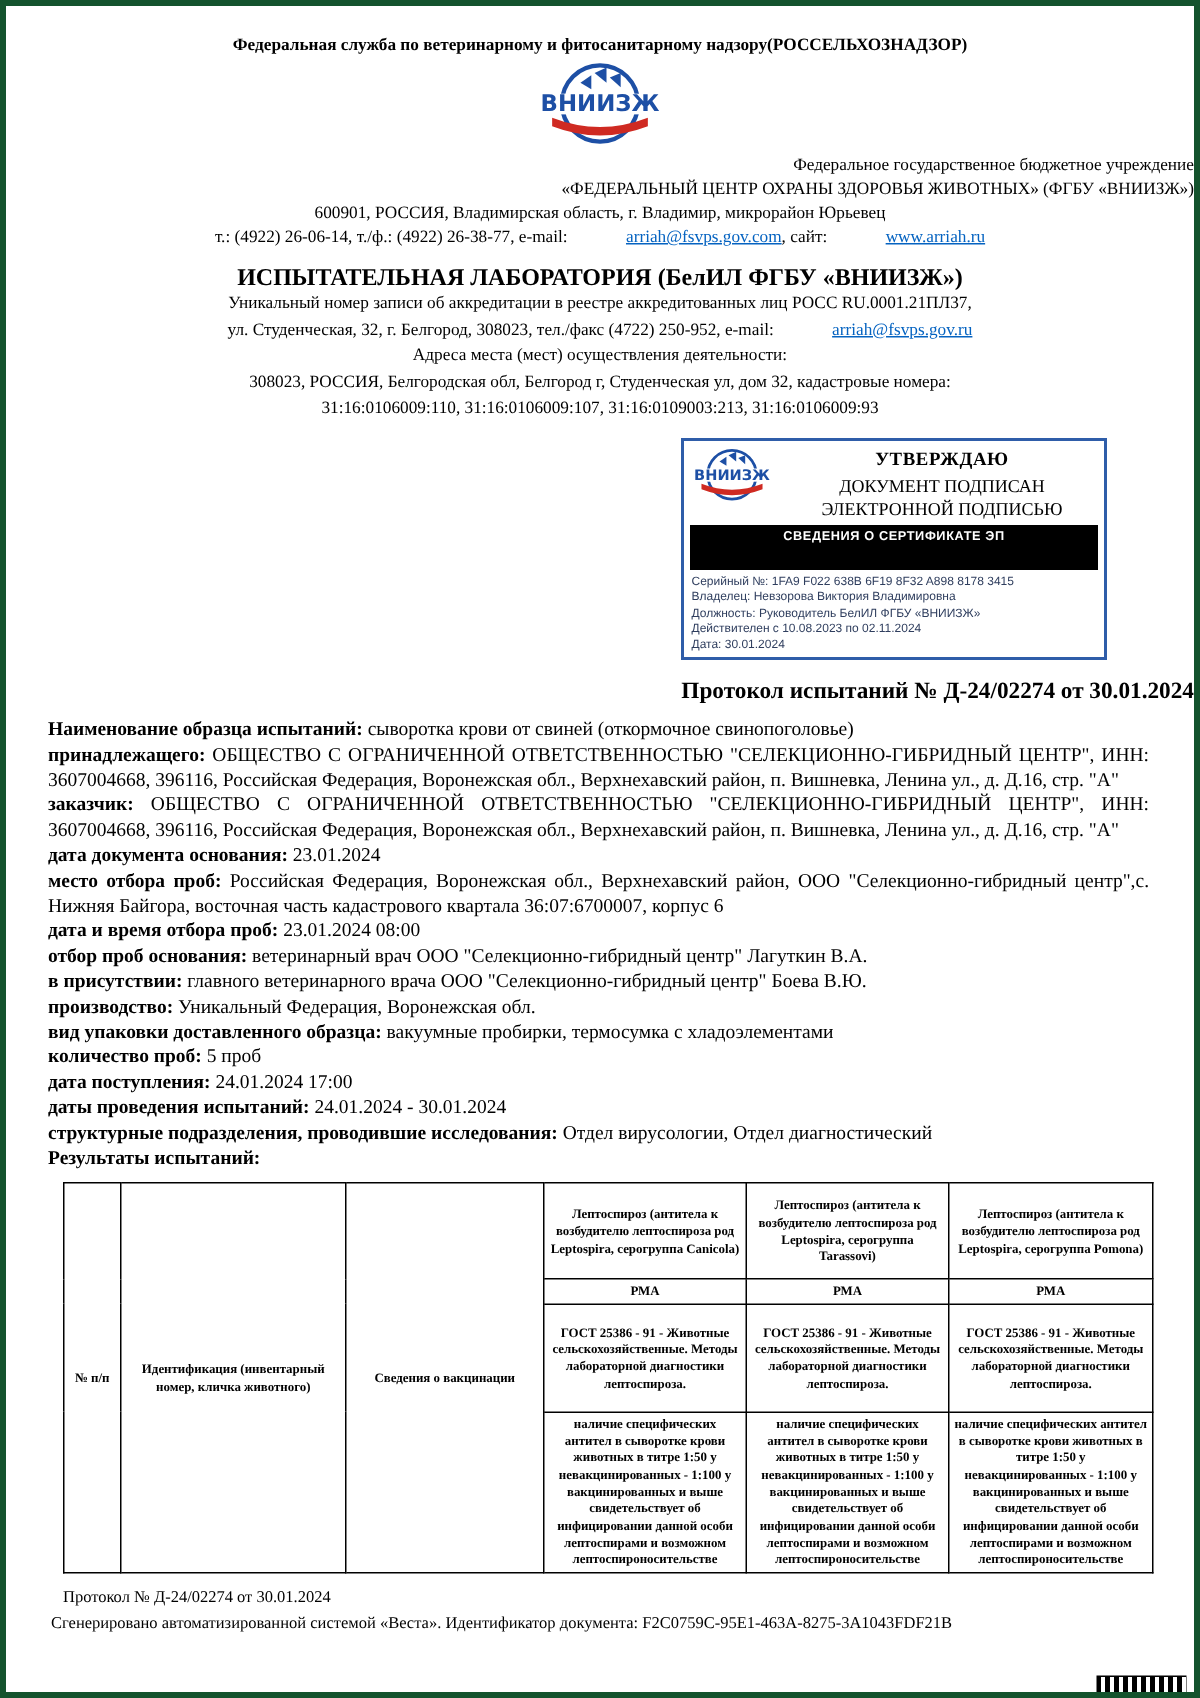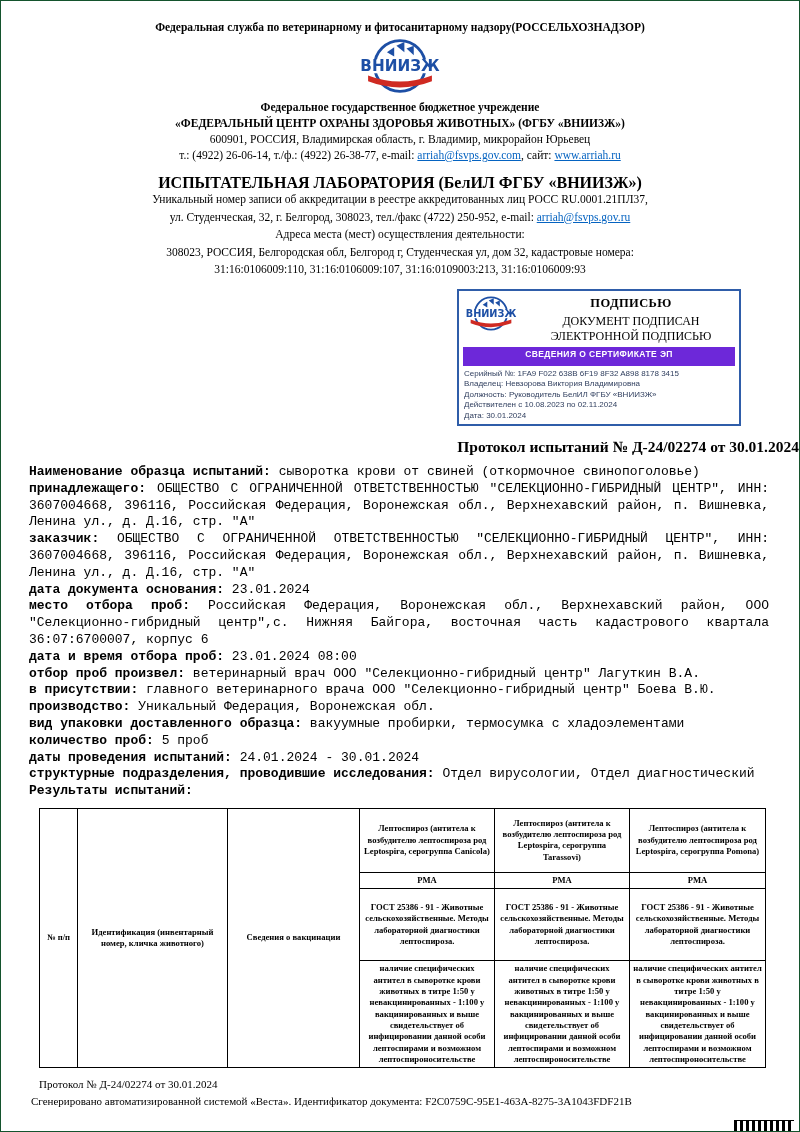--- a/index.html
+++ b/index.html
@@ -1,43 +1,43 @@
 <!DOCTYPE html>
 <html><head>
 <meta charset="utf-8">
 <style>
   * { margin:0; padding:0; box-sizing:border-box; }
   html,body { background:#fff; }
   body { width:800px; height:1132px; position:relative; overflow:hidden;
          font-family:"Liberation Serif", serif; color:#000; }
-  .page { position:absolute; inset:0; border:1px solid #14532d; padding-top:20px; background:#fff; }
+  .page { position:absolute; inset:0; border:4px solid #14532d; padding-top:20px; background:#fff; }
   .center { text-align:center; }
   .agency { font-size:11.5px; font-weight:bold; margin-bottom:4px; }
   .logo-main { display:block; margin:4px auto 4px; }
   .hline { font-size:11.5px; line-height:16px; }
-  .bold { font-weight:bold; }
+  .bold { font-weight:normal;text-align:right; }
   .lab-title { font-size:16px; font-weight:bold; margin-top:12px; line-height:16px; }
   .labline { font-size:11.5px; line-height:17.5px; }
-  .lnk { color:#0563C1; text-decoration:underline; cursor:pointer; }
+  .lnk { color:#0563C1; text-decoration:underline; cursor:pointer;margin-left:36px; }
 
   .stamp { width:284px; margin:10px 58px 0 auto; border:2px solid #2f5da9; padding:4px 4px 3px; }
   .stamp-top { display:flex; gap:8px; align-items:flex-start; }
   .stamp-logo { flex:0 0 56px; }
   .stamp-head { flex:1; text-align:center; padding-top:1px; }
   .stamp-approve { font-size:12.5px; font-weight:bold; letter-spacing:.4px; }
   .stamp-sub { font-size:12px; line-height:15px; margin-top:3px; }
-  .stamp-bar { background:#6d28d9; color:#fff; font-size:8.5px; font-weight:bold; text-align:center;
-               padding:2px 0 7px; margin-top:3px; letter-spacing:.4px;
+  .stamp-bar { background:#000000; color:#fff; font-size:8.5px; font-weight:bold; text-align:center;
+               padding:2px 0 18px; margin-top:3px; letter-spacing:.4px;
                font-family:"Liberation Sans", sans-serif; }
   .stamp-lines { font-size:8px; line-height:10.5px; color:#2f3e5e; padding:3px 1px 0;
                  font-family:"Liberation Sans", sans-serif; }
 
   .doc-title { font-size:15.5px; font-weight:bold; text-align:right; margin:12px 0 8px; }
 
-  .fields { padding:0 30px 0 28px; font-size:13px; line-height:16.8px; text-align:justify;font-family:Liberation Mono, monospace; }
+  .fields { padding:0 30px 0 28px; font-size:13px; line-height:16.8px; text-align:justify; }
   .fields p { margin:0; }
 
   table.results { margin:8px 0 0 38px; width:726px; border-collapse:collapse; table-layout:fixed;
                   font-size:8.6px; font-weight:bold; text-align:center; line-height:1.32; }
   table.results td { border:1px solid #000; padding:2px 3px; vertical-align:middle;
                      word-wrap:break-word; overflow:hidden; }
   tr.r-test  > td.h { height:64px; }
   tr.r-meth  > td.h { height:16px; }
   tr.r-std   > td.h { height:72px; }
   tr.r-intp  > td.h { height:106px; }
@@ -87,21 +87,21 @@
   <div class="labline center">Адреса места (мест) осуществления деятельности:</div>
   <div class="labline center">308023, РОССИЯ, Белгородская обл, Белгород г, Студенческая ул, дом 32, кадастровые номера:</div>
   <div class="labline center">31:16:0106009:110, 31:16:0106009:107, 31:16:0109003:213, 31:16:0106009:93</div>
 
   <div class="stamp">
     <div class="stamp-top">
       <svg class="stamp-logo" width="56" height="37">
           <use href="#vniizh-sym"></use>
         </svg>
       <div class="stamp-head">
-        <div class="stamp-approve">ПОДПИСЬЮ</div>
+        <div class="stamp-approve">УТВЕРЖДАЮ</div>
         <div class="stamp-sub">
           <div>ДОКУМЕНТ ПОДПИСАН</div>
           <div>ЭЛЕКТРОННОЙ ПОДПИСЬЮ</div>
         </div>
       </div>
     </div>
     <div class="stamp-bar">СВЕДЕНИЯ О СЕРТИФИКАТЕ ЭП</div>
     <div class="stamp-lines">
       <div>Серийный №: 1FA9 F022 638B 6F19 8F32 A898 8178 3415</div>
       <div>Владелец: Невзорова Виктория Владимировна</div>
@@ -113,25 +113,26 @@
 
   <div class="doc-title">Протокол испытаний № Д-24/02274 от 30.01.2024</div>
 
   <div class="fields">
     <p><b>Наименование образца испытаний:</b> <span>сыворотка крови от свиней (откормочное свинопоголовье)</span></p>
     <p><b>принадлежащего:</b> <span>ОБЩЕСТВО С ОГРАНИЧЕННОЙ ОТВЕТСТВЕННОСТЬЮ "СЕЛЕКЦИОННО-ГИБРИДНЫЙ ЦЕНТР", ИНН: 3607004668, 396116, Российская Федерация, Воронежская обл., Верхнехавский район, п. Вишневка, Ленина ул., д. Д.16, стр. "А"</span></p>
     <p><b>заказчик:</b> <span>ОБЩЕСТВО С ОГРАНИЧЕННОЙ ОТВЕТСТВЕННОСТЬЮ "СЕЛЕКЦИОННО-ГИБРИДНЫЙ ЦЕНТР", ИНН: 3607004668, 396116, Российская Федерация, Воронежская обл., Верхнехавский район, п. Вишневка, Ленина ул., д. Д.16, стр. "А"</span></p>
     <p><b>дата документа основания:</b> <span>23.01.2024</span></p>
     <p><b>место отбора проб:</b> <span>Российская Федерация, Воронежская обл., Верхнехавский район, ООО "Селекционно-гибридный центр",с. Нижняя Байгора, восточная часть кадастрового квартала 36:07:6700007, корпус 6</span></p>
     <p><b>дата и время отбора проб:</b> <span>23.01.2024 08:00</span></p>
-    <p><b>отбор проб произвел:</b> <span>ветеринарный врач ООО "Селекционно-гибридный центр" Лагуткин В.А.</span></p>
+    <p><b>отбор проб основания:</b> <span>ветеринарный врач ООО "Селекционно-гибридный центр" Лагуткин В.А.</span></p>
     <p><b>в присутствии:</b> <span>главного ветеринарного врача ООО "Селекционно-гибридный центр" Боева В.Ю.</span></p>
     <p><b>производство:</b> <span>Уникальный Федерация, Воронежская обл.</span></p>
     <p><b>вид упаковки доставленного образца:</b> <span>вакуумные пробирки, термосумка с хладоэлементами</span></p>
     <p><b>количество проб:</b> <span>5 проб</span></p>
+    <p><b>дата поступления:</b> <span>24.01.2024 17:00</span></p>
     <p><b>даты проведения испытаний:</b> <span>24.01.2024 - 30.01.2024</span></p>
     <p><b>структурные подразделения, проводившие исследования:</b> <span>Отдел вирусологии, Отдел диагностический</span></p>
     <p><b>Результаты испытаний:</b></p>
   </div>
 
   <table class="results">
     <colgroup>
       <col style="width:38px">
         <col style="width:150px">
         <col style="width:132px">

